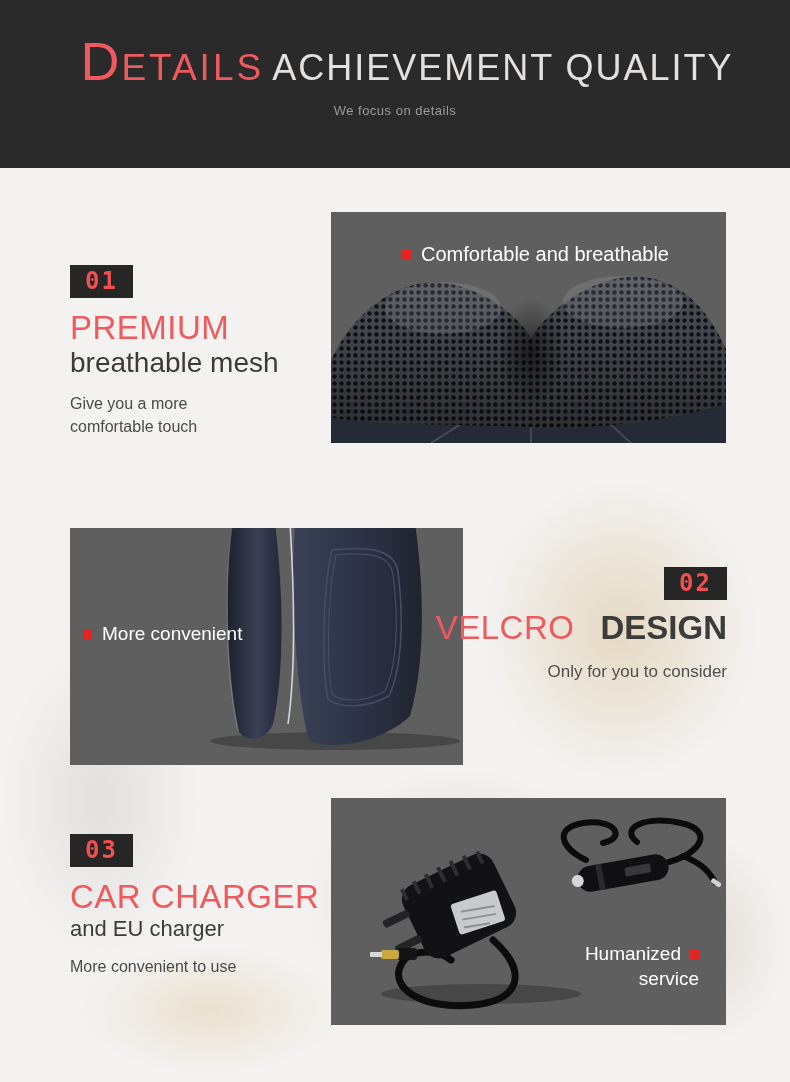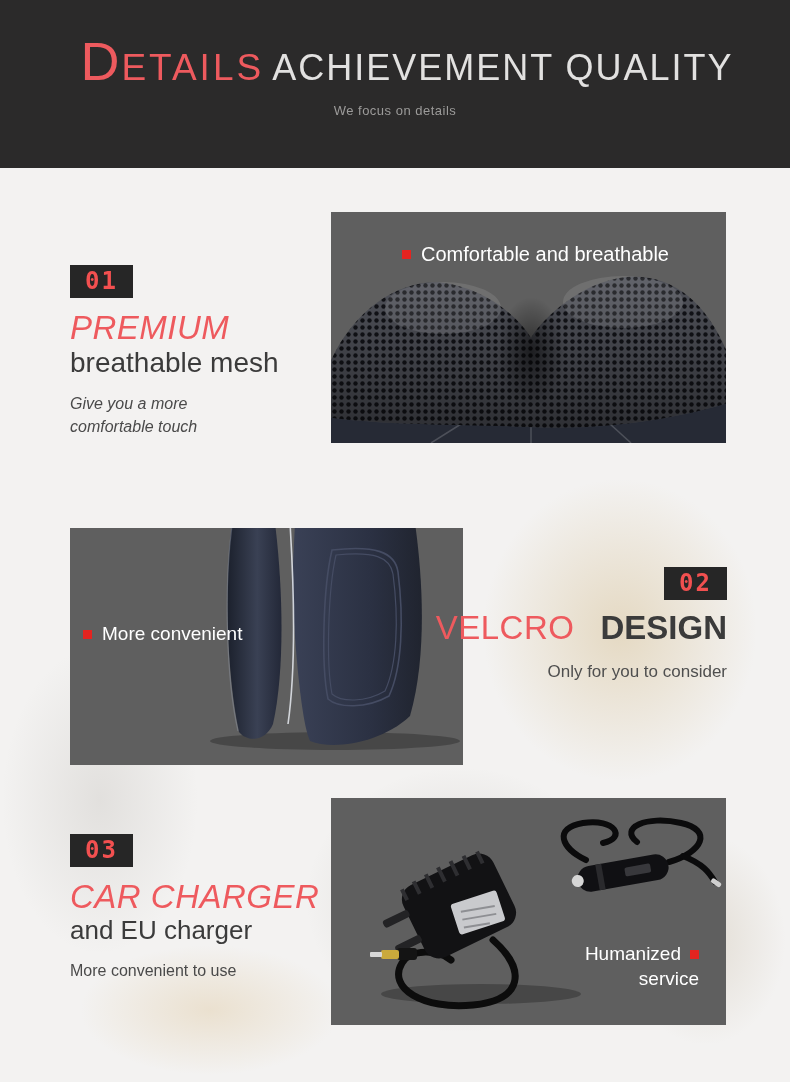--- a/index.html
+++ b/index.html
@@ -41,30 +41,30 @@
   .t-lead-rest{color:var(--accent-red);font-size:37px;font-weight:500;letter-spacing:3px;}
   .t-rest{font-size:36px;color:#e2e1e0;letter-spacing:2px;margin-left:8px;}
   .hero-sub{margin:15px 0 0 0;color:#9c9b9a;font-size:13px;letter-spacing:0.5px;}
 
   
   .badge{display:inline-block;background:var(--badge-bg);color:var(--badge-text);
     font-family:"DejaVu Sans Mono", monospace;font-weight:bold;font-size:24px;
     padding:3px 15px 4px 15px;letter-spacing:2px;line-height:1.1;}
   .h-accent{color:var(--accent-red);font-size:33px;line-height:1.12;letter-spacing:0.5px;}
   .h-dark{color:var(--heading-dark);font-size:28px;line-height:1.15;}
-  .h-dark-lg{color:var(--heading-dark);font-size:26px;line-height:1.15;}
+  .h-dark-lg{color:var(--heading-dark);font-size:22px;line-height:1.15;}
   .h-dark-inline{color:var(--heading-dark);font-size:33px;margin-left:26px;font-weight:bold;}
   .desc{color:var(--desc-gray);font-size:16px;line-height:1.45;margin:0;}
   .desc-sm{color:#4f4f4f;font-size:17px;line-height:1.4;margin:0;}
 
   .text-block{position:absolute;z-index:1;}
   .tb-1{left:70px;top:265px;}
   .tb-2{right:63px;top:567px;text-align:right;}
   .tb-3{left:70px;top:834px;}
-  .mt-a{margin-top:12px;font-style:italic;}
+  .mt-a{margin-top:12px;}
   .mt-b{margin-top:9px;}
   .mt-c{margin-top:13px;}
 
   
   .figure{position:absolute;z-index:1;background:var(--photo-bg);overflow:hidden;margin:0;}
   .fig-1{left:331px;top:212px;width:395px;height:231px;}
   .fig-2{left:70px;top:528px;width:393px;height:237px;}
   .fig-3{left:331px;top:798px;width:395px;height:227px;}
   .fig-svg{position:absolute;left:0;top:0;}
 

